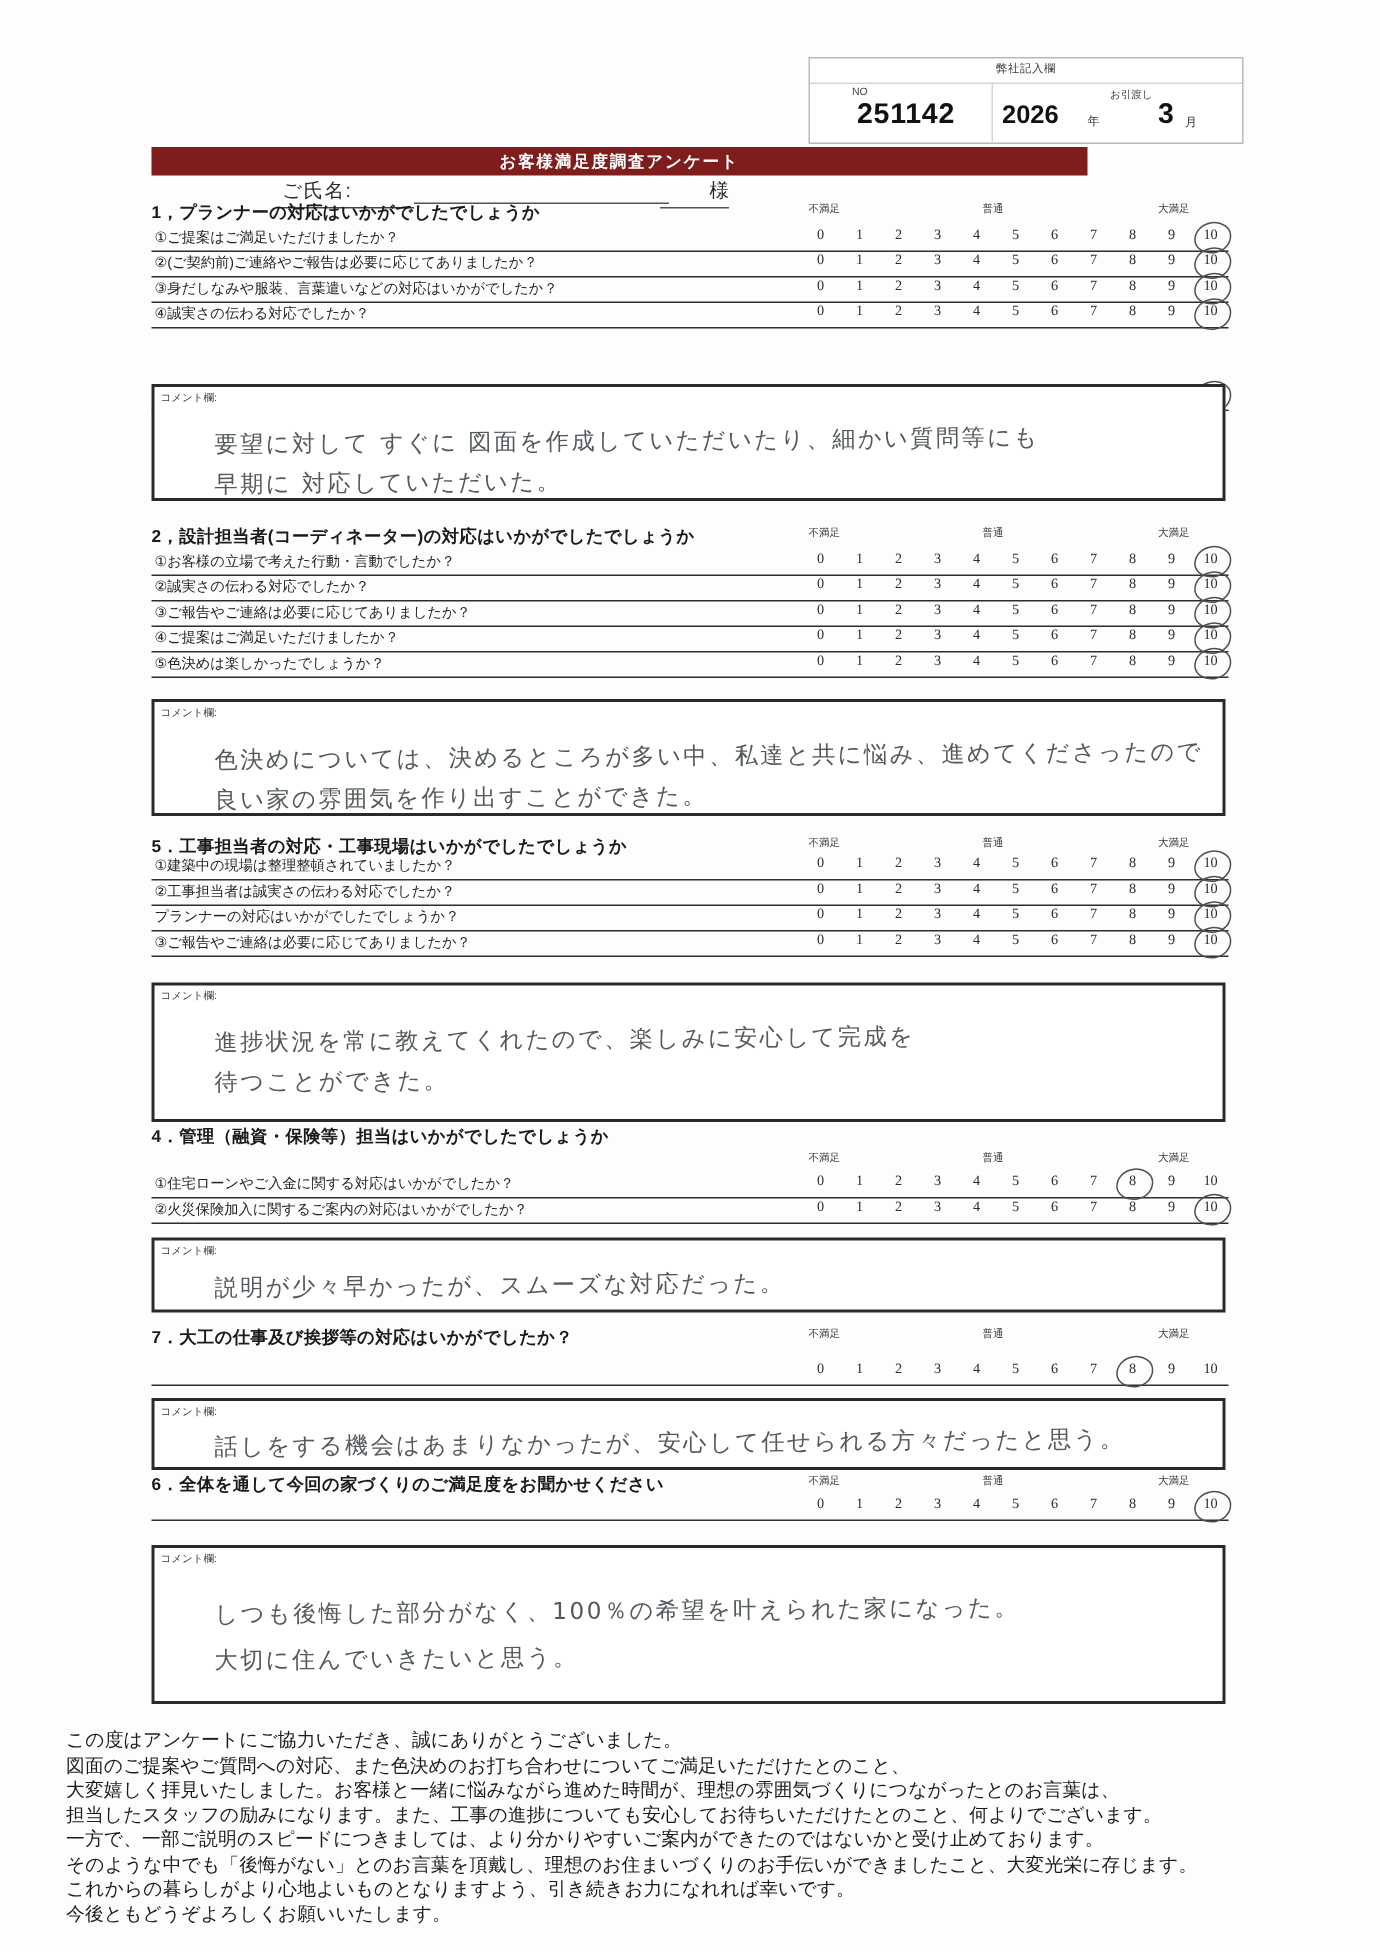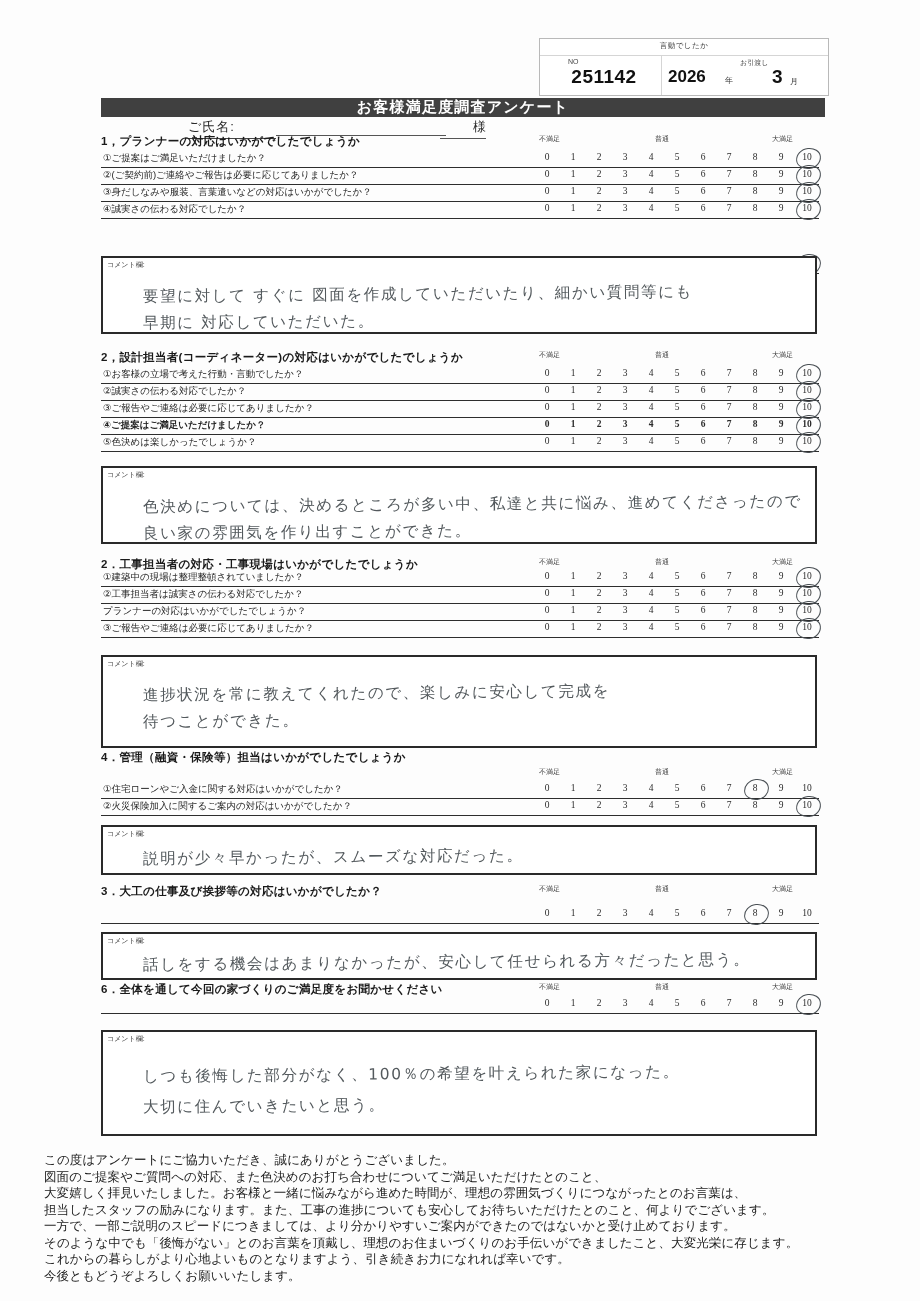--- a/index.html
+++ b/index.html
@@ -134,24 +134,24 @@
     position: absolute;
     left: 250px; top: 37px;
     font-size: 8px;
     color: #333;
   }
 
   
   .title-bar {
     position: absolute;
     left: 101px; top: 98px;
-    width: 724px; height: 19px;
-    background: #404040;
+    width: 624px; height: 19px;
+    background: #7f1d1d;
     color: #ffffff;
-    font-size: 15px;
+    font-size: 11px;
     font-weight: bold;
     letter-spacing: 1.2px;
     display: flex;
     align-items: center;
     justify-content: center;
   }
 
   
   .section { position: absolute; left: 0; width: 920px; }
   .section-heading {
@@ -253,21 +253,21 @@
 
 <div class="page">
 
   <div class="name-row">
     <div class="name-label">ご氏名:</div>
     <div class="name-value"></div>
     <div class="name-suffix">様</div>
   </div>
 
   <div class="company-box">
-    <div class="company-box-title">言動でしたか</div>
+    <div class="company-box-title">弊社記入欄</div>
     <div class="cb-divider"></div>
     <div class="cb-vline"></div>
     <div class="cb-no-label">NO</div>
     <div class="cb-no-value">251142</div>
     <div class="cb-handover-label">お引渡し</div>
     <div class="cb-year">2026</div>
     <div class="cb-year-unit">年</div>
     <div class="cb-month">3</div>
     <div class="cb-month-unit">月</div>
   </div>
@@ -420,21 +420,21 @@
             <div class="scale-num" style="left: 104px;">4</div>
             <div class="scale-num" style="left: 130px;">5</div>
             <div class="scale-num" style="left: 156px;">6</div>
             <div class="scale-num" style="left: 182px;">7</div>
             <div class="scale-num" style="left: 208px;">8</div>
             <div class="scale-num" style="left: 234px;">9</div>
             <div class="scale-num" style="left: 260px;">10</div>
             <div class="circle-mark" style="left: 257px;"></div>
           </div>
         </div>
-        <div class="q-row" style="top: 417px; font-weight: bold;">
+        <div class="q-row" style="top: 417px;">
           <div class="q-text">④ご提案はご満足いただけましたか？</div>
           <div class="scale-nums">
             <div class="scale-num" style="left: 0px;">0</div>
             <div class="scale-num" style="left: 26px;">1</div>
             <div class="scale-num" style="left: 52px;">2</div>
             <div class="scale-num" style="left: 78px;">3</div>
             <div class="scale-num" style="left: 104px;">4</div>
             <div class="scale-num" style="left: 130px;">5</div>
             <div class="scale-num" style="left: 156px;">6</div>
             <div class="scale-num" style="left: 182px;">7</div>
@@ -461,21 +461,21 @@
             <div class="circle-mark" style="left: 257px;"></div>
           </div>
         </div>
         <div class="comment-box" style="top: 466px; height: 78px;">
           <div class="comment-label">コメント欄:</div>
           <div class="handwrite" style="top: 26px;">色決めについては、決めるところが多い中、私達と共に悩み、進めてくださったので</div>
           <div class="handwrite" style="top: 54px;">良い家の雰囲気を作り出すことができた。</div>
         </div>
       </div>
       <div class="section">
-        <div class="section-heading" style="top: 557px;">2．工事担当者の対応・工事現場はいかがでしたでしょうか</div>
+        <div class="section-heading" style="top: 557px;">5．工事担当者の対応・工事現場はいかがでしたでしょうか</div>
         <div class="scale-head" style="left: 539px; top: 557px;">不満足</div>
         <div class="scale-head" style="left: 655px; top: 557px;">普通</div>
         <div class="scale-head" style="left: 772px; top: 557px;">大満足</div>
         <div class="q-row" style="top: 569px;">
           <div class="q-text">①建築中の現場は整理整頓されていましたか？</div>
           <div class="scale-nums">
             <div class="scale-num" style="left: 0px;">0</div>
             <div class="scale-num" style="left: 26px;">1</div>
             <div class="scale-num" style="left: 52px;">2</div>
             <div class="scale-num" style="left: 78px;">3</div>
@@ -584,21 +584,21 @@
             <div class="scale-num" style="left: 260px;">10</div>
             <div class="circle-mark" style="left: 257px;"></div>
           </div>
         </div>
         <div class="comment-box" style="top: 825px; height: 50px;">
           <div class="comment-label">コメント欄:</div>
           <div class="handwrite" style="top: 20px;">説明が少々早かったが、スムーズな対応だった。</div>
         </div>
       </div>
       <div class="section">
-        <div class="section-heading" style="top: 884px;">3．大工の仕事及び挨拶等の対応はいかがでしたか？</div>
+        <div class="section-heading" style="top: 884px;">7．大工の仕事及び挨拶等の対応はいかがでしたか？</div>
         <div class="scale-head" style="left: 539px; top: 884px;">不満足</div>
         <div class="scale-head" style="left: 655px; top: 884px;">普通</div>
         <div class="scale-head" style="left: 772px; top: 884px;">大満足</div>
         <div class="q-row" style="top: 906px;">
           <div class="q-text"></div>
           <div class="scale-nums">
             <div class="scale-num" style="left: 0px;">0</div>
             <div class="scale-num" style="left: 26px;">1</div>
             <div class="scale-num" style="left: 52px;">2</div>
             <div class="scale-num" style="left: 78px;">3</div>

